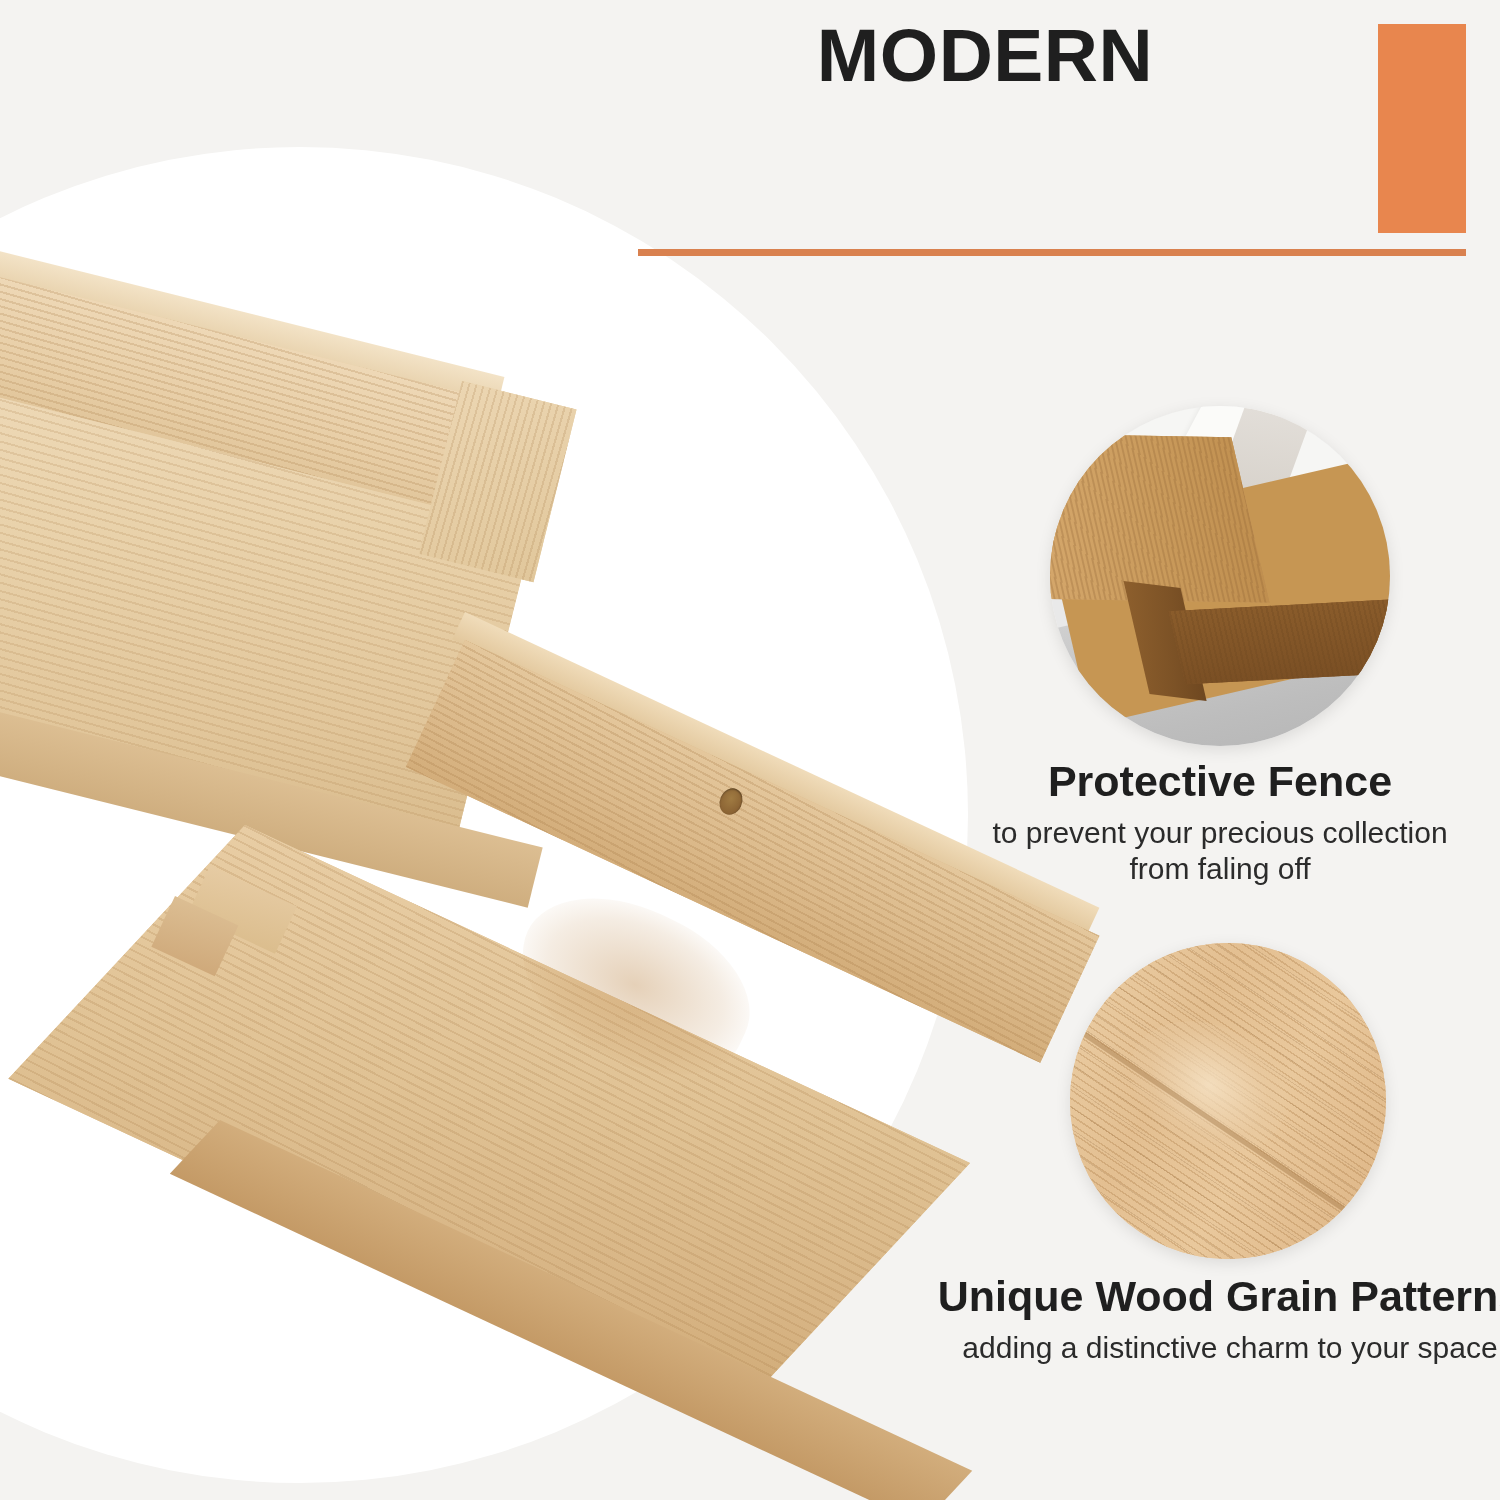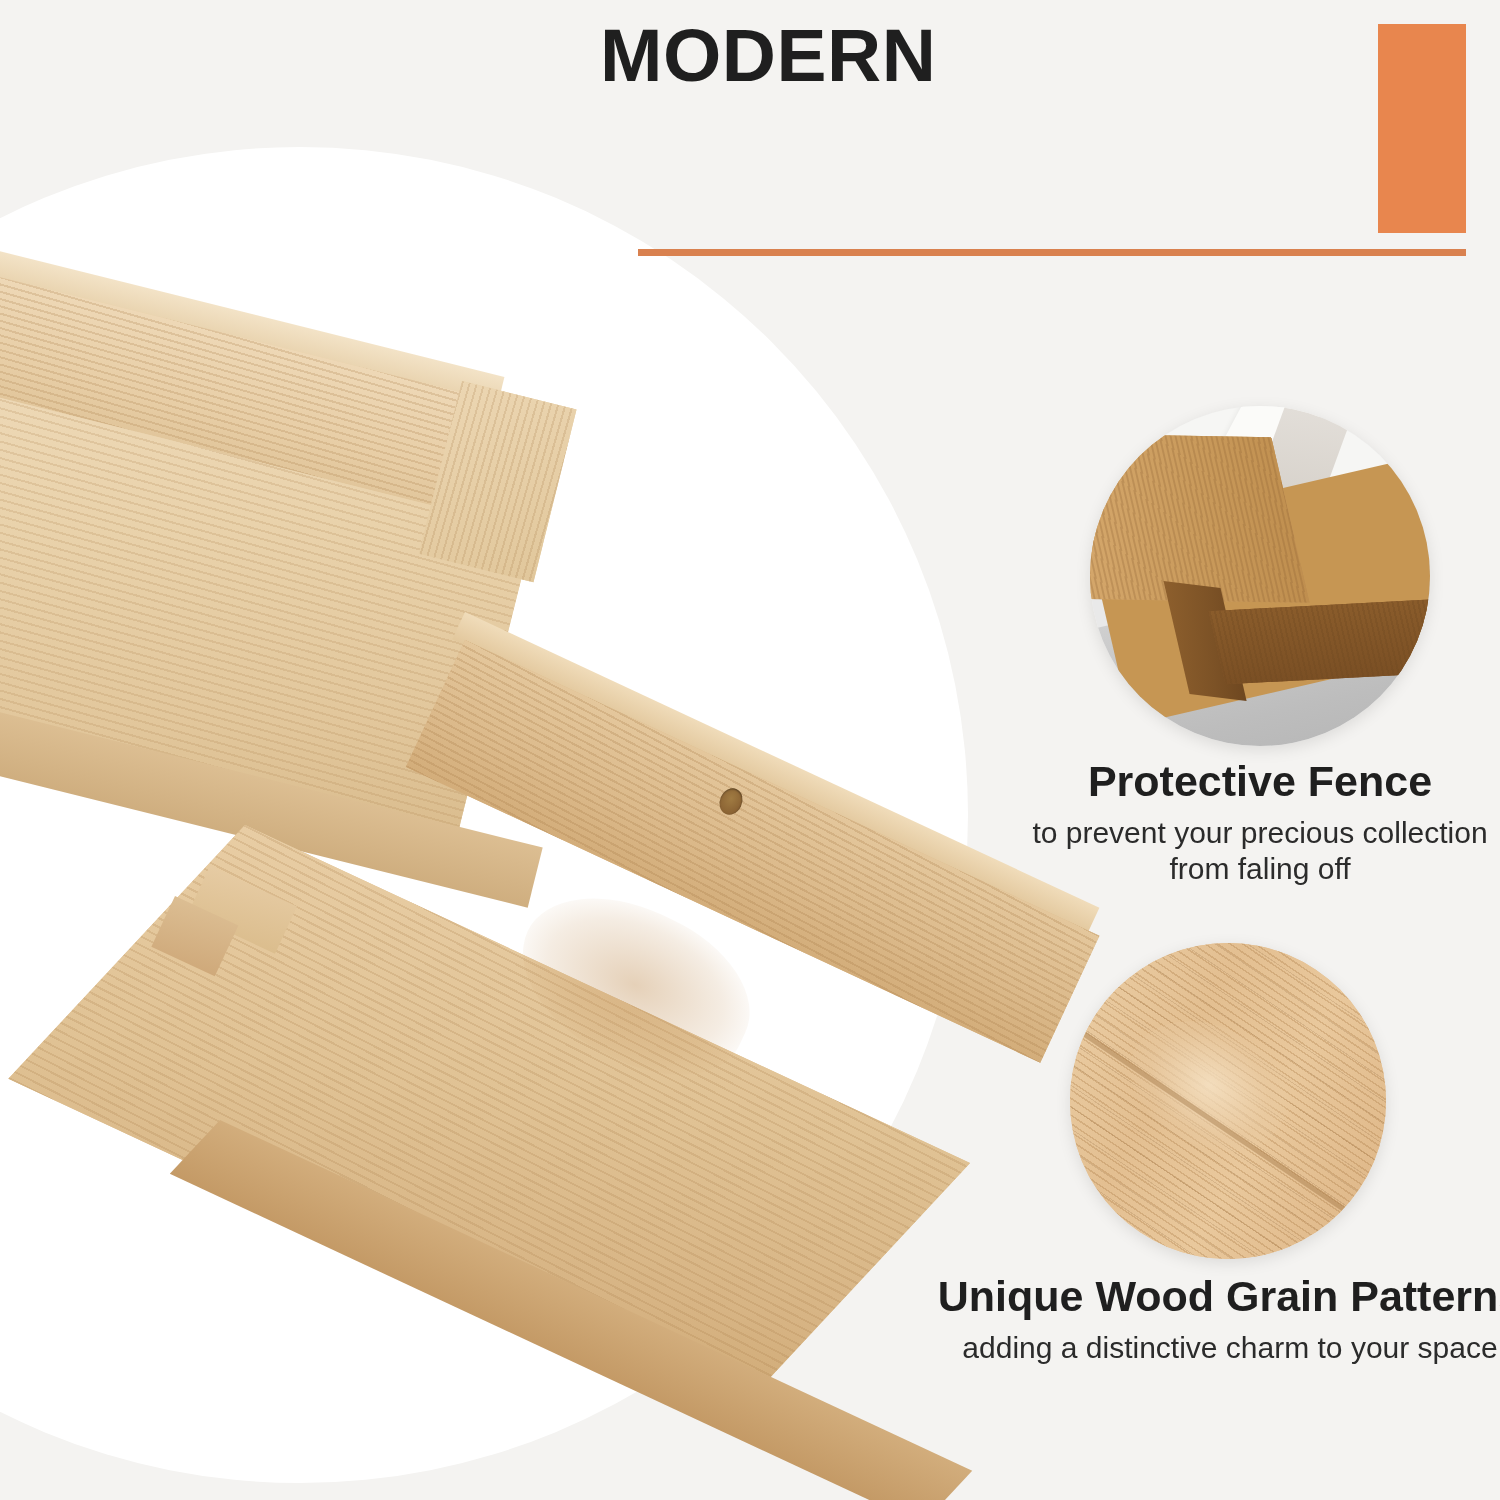--- a/index.html
+++ b/index.html
@@ -19,21 +19,21 @@
     width:1336px;height:1336px;
     border-radius:50%;
     background:#ffffff;
   }
 
   
   .headline{
     position:absolute;
     left:600px; top:18px;
     width:770px;
-    text-align:left;
+    text-align:center;
     z-index:6;
   }
   .headline .line{
     display:block;
     color:#1f1f1f;
     font-weight:bold;
     font-size:76px;
     line-height:1.0;
     letter-spacing:0.5px;
     white-space:nowrap;
@@ -73,21 +73,21 @@
     white-space:nowrap;
   }
   .feature-sub{
     text-align:center;
     color:#2b2b2b;
     font-size:30px;
     line-height:1.2;
     margin-top:10px;
   }
 
-  #feature-fence{left:1090px;top:406px;}
+  #feature-fence{left:1050px;top:406px;}
   #feature-fence .circle-photo{width:340px;height:340px;margin:0 auto;}
   #feature-fence .text-wrap{position:absolute;left:-125px;top:352px;width:590px;}
 
   #feature-grain{left:1070px;top:943px;}
   #feature-grain .circle-photo{width:316px;height:316px;margin:0 auto;}
   #feature-grain .text-wrap{position:absolute;left:-290px;top:330px;width:900px;}
 
   
   .photo-fence{position:absolute;inset:0;background:#e9e9e9;}
   .pf-floor{

